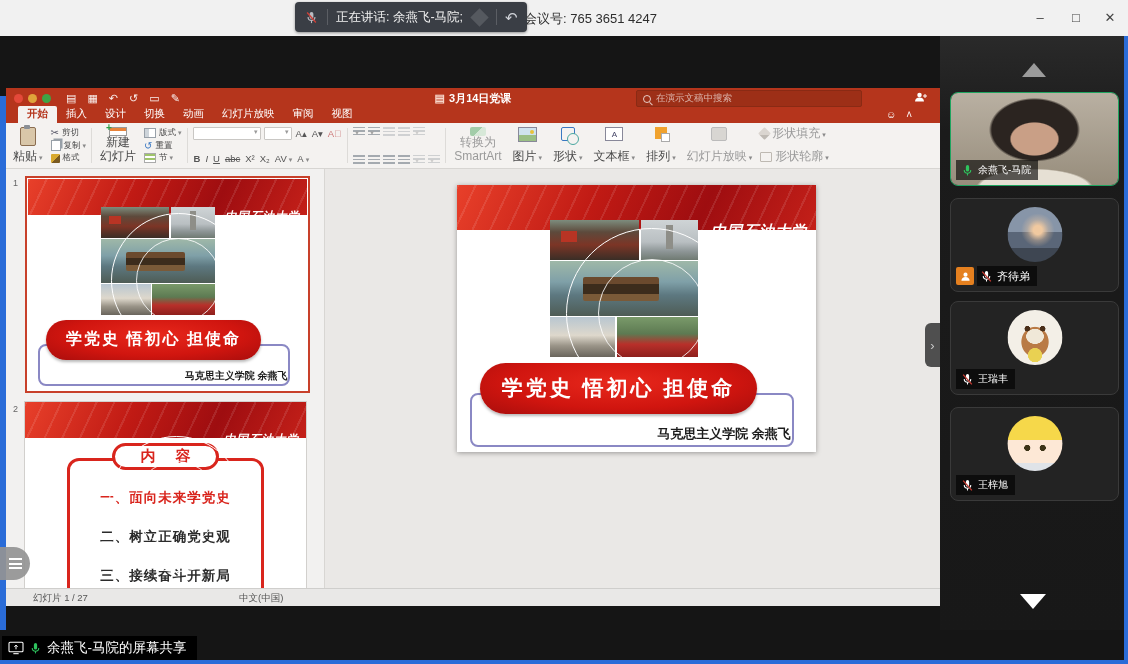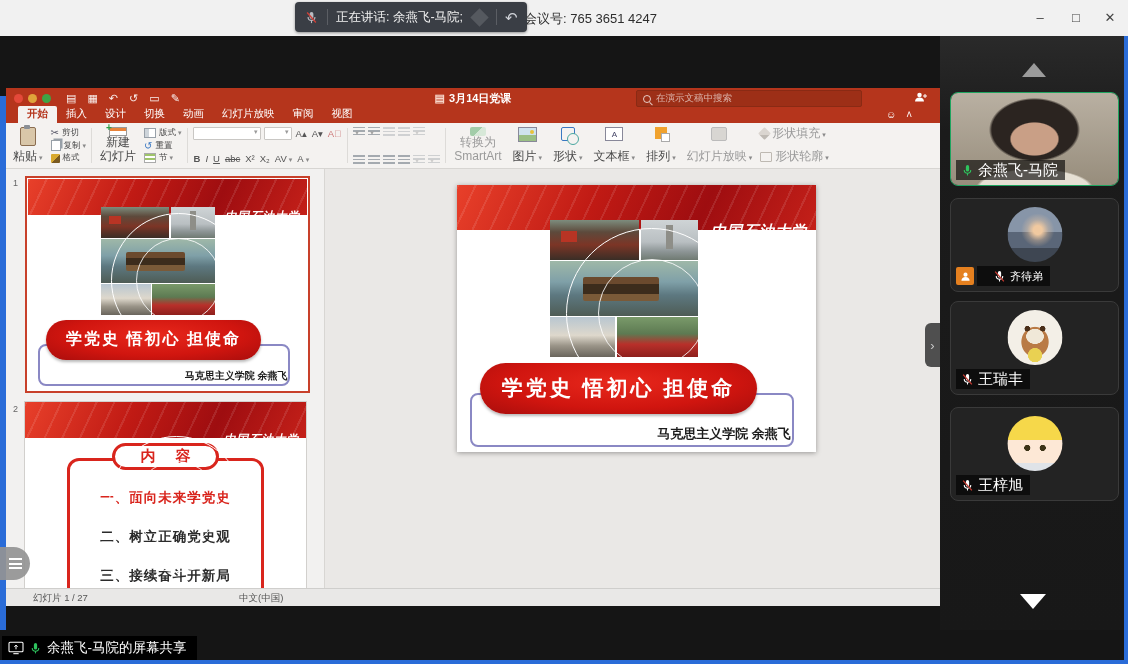--- a/index.html
+++ b/index.html
@@ -167,24 +167,24 @@
     radial-gradient(ellipse 26% 22% at 50% 48%,#f0e8d8 0 60%,transparent 64%),
     radial-gradient(ellipse 40% 44% at 50% 58%,#b97a45 0 60%,transparent 64%),
     #f3efe7;}
   .av-anime{background:
     radial-gradient(circle at 36% 58%,#3c3418 0 6%,transparent 7%),
     radial-gradient(circle at 64% 58%,#3c3418 0 6%,transparent 7%),
     linear-gradient(180deg,#f6d84a 0 44%,#fde8d6 44% 86%,#dfe3e8 86%),#fff;}
   .av-beach{background:
     radial-gradient(ellipse 15% 28% at 52% 56%,#2e2a33 0 60%,transparent 64%),
     linear-gradient(180deg,#9db6c6 0 55%,#cdb795 55%);}
-  .nameplate{position:absolute;left:5px;bottom:5px;display:flex;align-items:center;gap:4px;background:rgba(0,0,0,.62);padding:2px 7px 2px 5px;color:#fff;font-size:15px;height:16px;white-space:nowrap;}
+  .nameplate{position:absolute;left:5px;bottom:5px;display:flex;align-items:center;gap:4px;background:rgba(0,0,0,.62);padding:2px 7px 2px 5px;color:#fff;font-size:10px;height:16px;white-space:nowrap;}
   .np-row{position:absolute;left:5px;bottom:5px;display:flex;align-items:center;gap:3px;}
   .badge-host{width:18px;height:18px;background:#e5801f;border-radius:2px;display:flex;align-items:center;justify-content:center;flex:0 0 auto;}
-  .np2{display:flex;align-items:center;gap:4px;background:rgba(0,0,0,.62);padding:2px 7px 2px 16px;color:#fff;font-size:11px;height:16px;white-space:nowrap;}
+  .np2{display:flex;align-items:center;gap:4px;background:rgba(0,0,0,.62);padding:2px 7px 2px 3px;color:#fff;font-size:11px;height:16px;white-space:nowrap;}
 
   
   #sideToggle{left:925px;top:287px;width:15px;height:44px;background:#4f4f4f;border-radius:6px 0 0 6px;color:#c9c9c9;display:flex;align-items:center;justify-content:center;font-size:13px;z-index:6;}
   #annoHandle{left:0;top:511px;width:30px;height:33px;background:rgba(148,148,148,.92);border-radius:0 17px 17px 0;display:flex;align-items:center;justify-content:center;z-index:7;}
   .menu-lines{width:13px;height:11px;background:repeating-linear-gradient(180deg,#fff 0 2px,transparent 2px 4.5px);}
   #shareChip{left:2px;top:600px;height:24px;background:#000;display:flex;align-items:center;gap:5px;padding:0 10px 0 6px;color:#fff;font-size:13.5px;z-index:8;white-space:nowrap;}
 </style>
 </head>
 <body>
 

